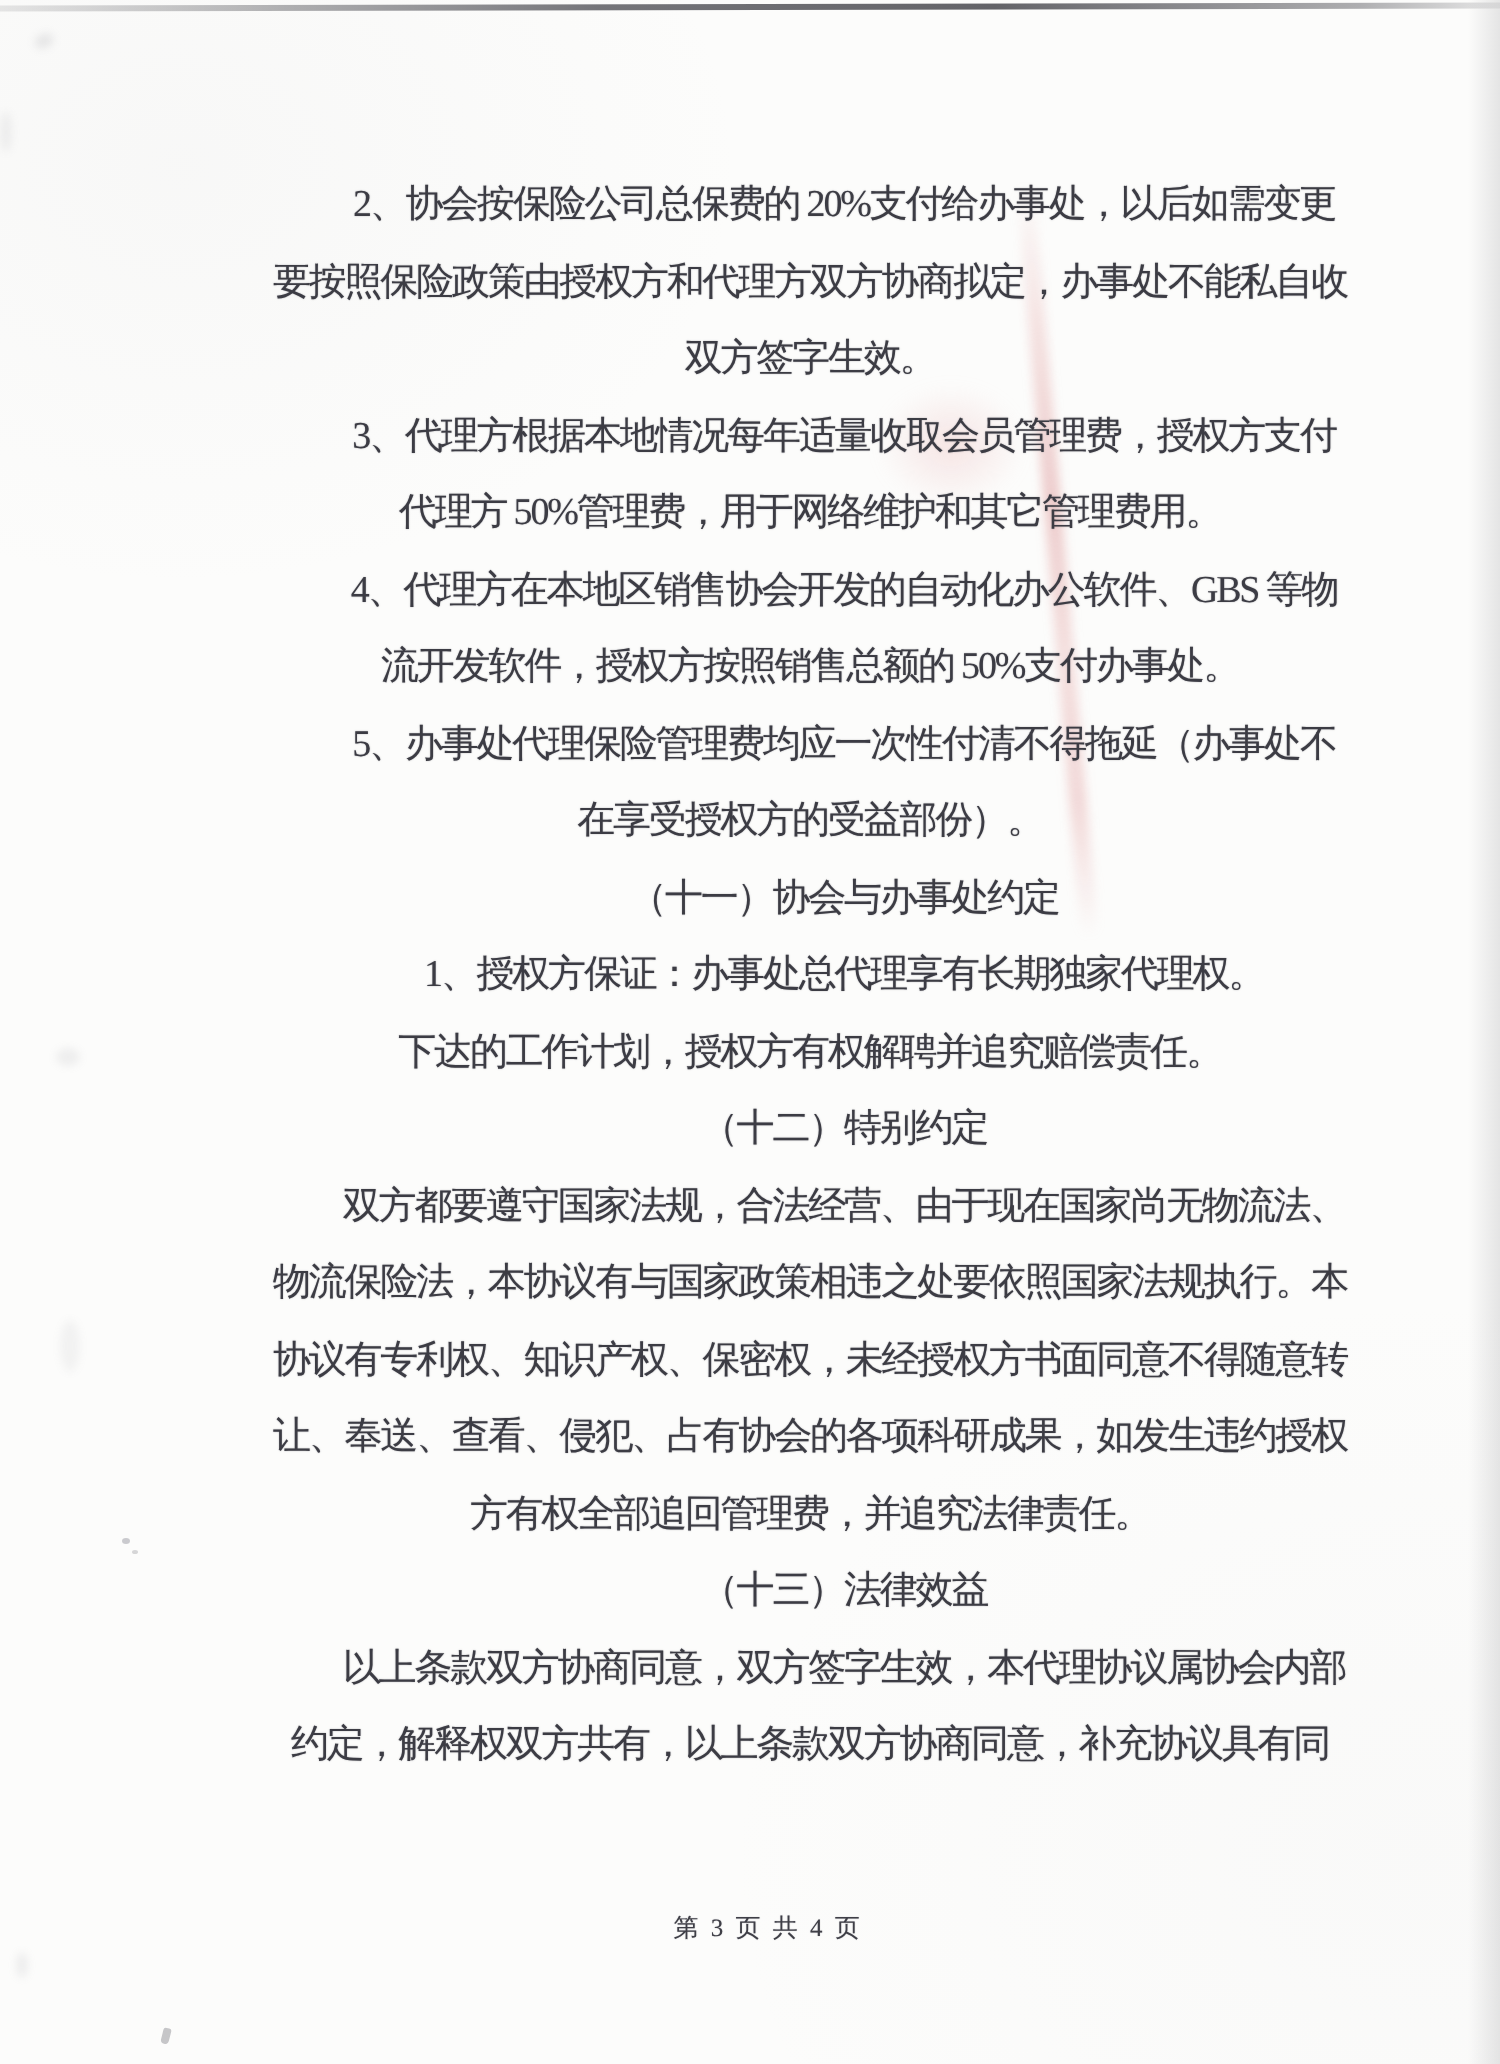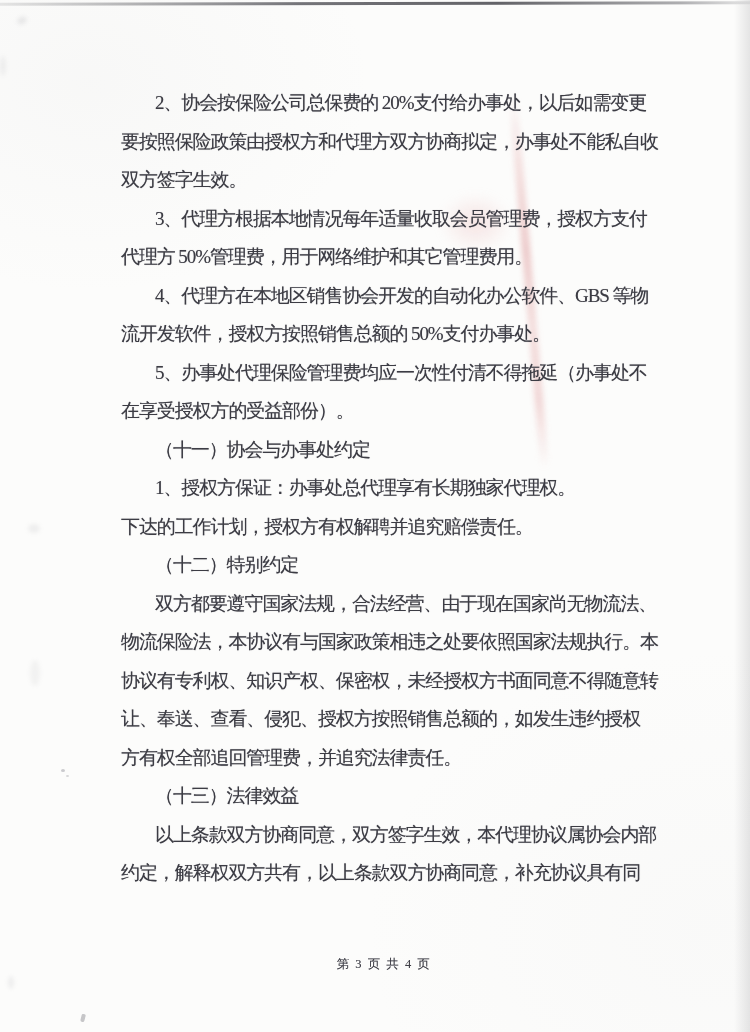--- a/index.html
+++ b/index.html
@@ -81,21 +81,21 @@
     left: 121px;
     top: 84px;
     width: 568px;
     font-size: 19px;
     letter-spacing: -1.1px;
     line-height: 38.5px;
     color: #3c3c44;
     text-shadow: 0 0 0.7px rgba(72,72,82,0.55);
     white-space: nowrap;
   }
-  .line { height: 38.5px; }
+  .line { height: 38.5px; text-align: center; }
   .line.indent { padding-left: 34px; }
   
   .footer {
     position: absolute;
     left: 0;
     top: 956px;
     width: 768px;
     text-align: center;
     font-size: 12.5px;
     letter-spacing: 1.5px;
@@ -148,21 +148,21 @@
       <div class="line">流开发软件，授权方按照销售总额的 50%支付办事处。</div>
       <div class="line indent">5、办事处代理保险管理费均应一次性付清不得拖延（办事处不</div>
       <div class="line">在享受授权方的受益部份）。</div>
       <div class="line indent">（十一）协会与办事处约定</div>
       <div class="line indent">1、授权方保证：办事处总代理享有长期独家代理权。</div>
       <div class="line">下达的工作计划，授权方有权解聘并追究赔偿责任。</div>
       <div class="line indent">（十二）特别约定</div>
       <div class="line indent">双方都要遵守国家法规，合法经营、由于现在国家尚无物流法、</div>
       <div class="line">物流保险法，本协议有与国家政策相违之处要依照国家法规执行。本</div>
       <div class="line">协议有专利权、知识产权、保密权，未经授权方书面同意不得随意转</div>
-      <div class="line">让、奉送、查看、侵犯、授权方按照销售总额的，如发生违约授权</div>
+      <div class="line">让、奉送、查看、侵犯、占有协会的各项科研成果，如发生违约授权</div>
       <div class="line">方有权全部追回管理费，并追究法律责任。</div>
       <div class="line indent">（十三）法律效益</div>
       <div class="line indent">以上条款双方协商同意，双方签字生效，本代理协议属协会内部</div>
       <div class="line">约定，解释权双方共有，以上条款双方协商同意，补充协议具有同</div>
     </div>
 
   <div class="footer">第 3 页 共 4 页</div>
 
 </div>
 

